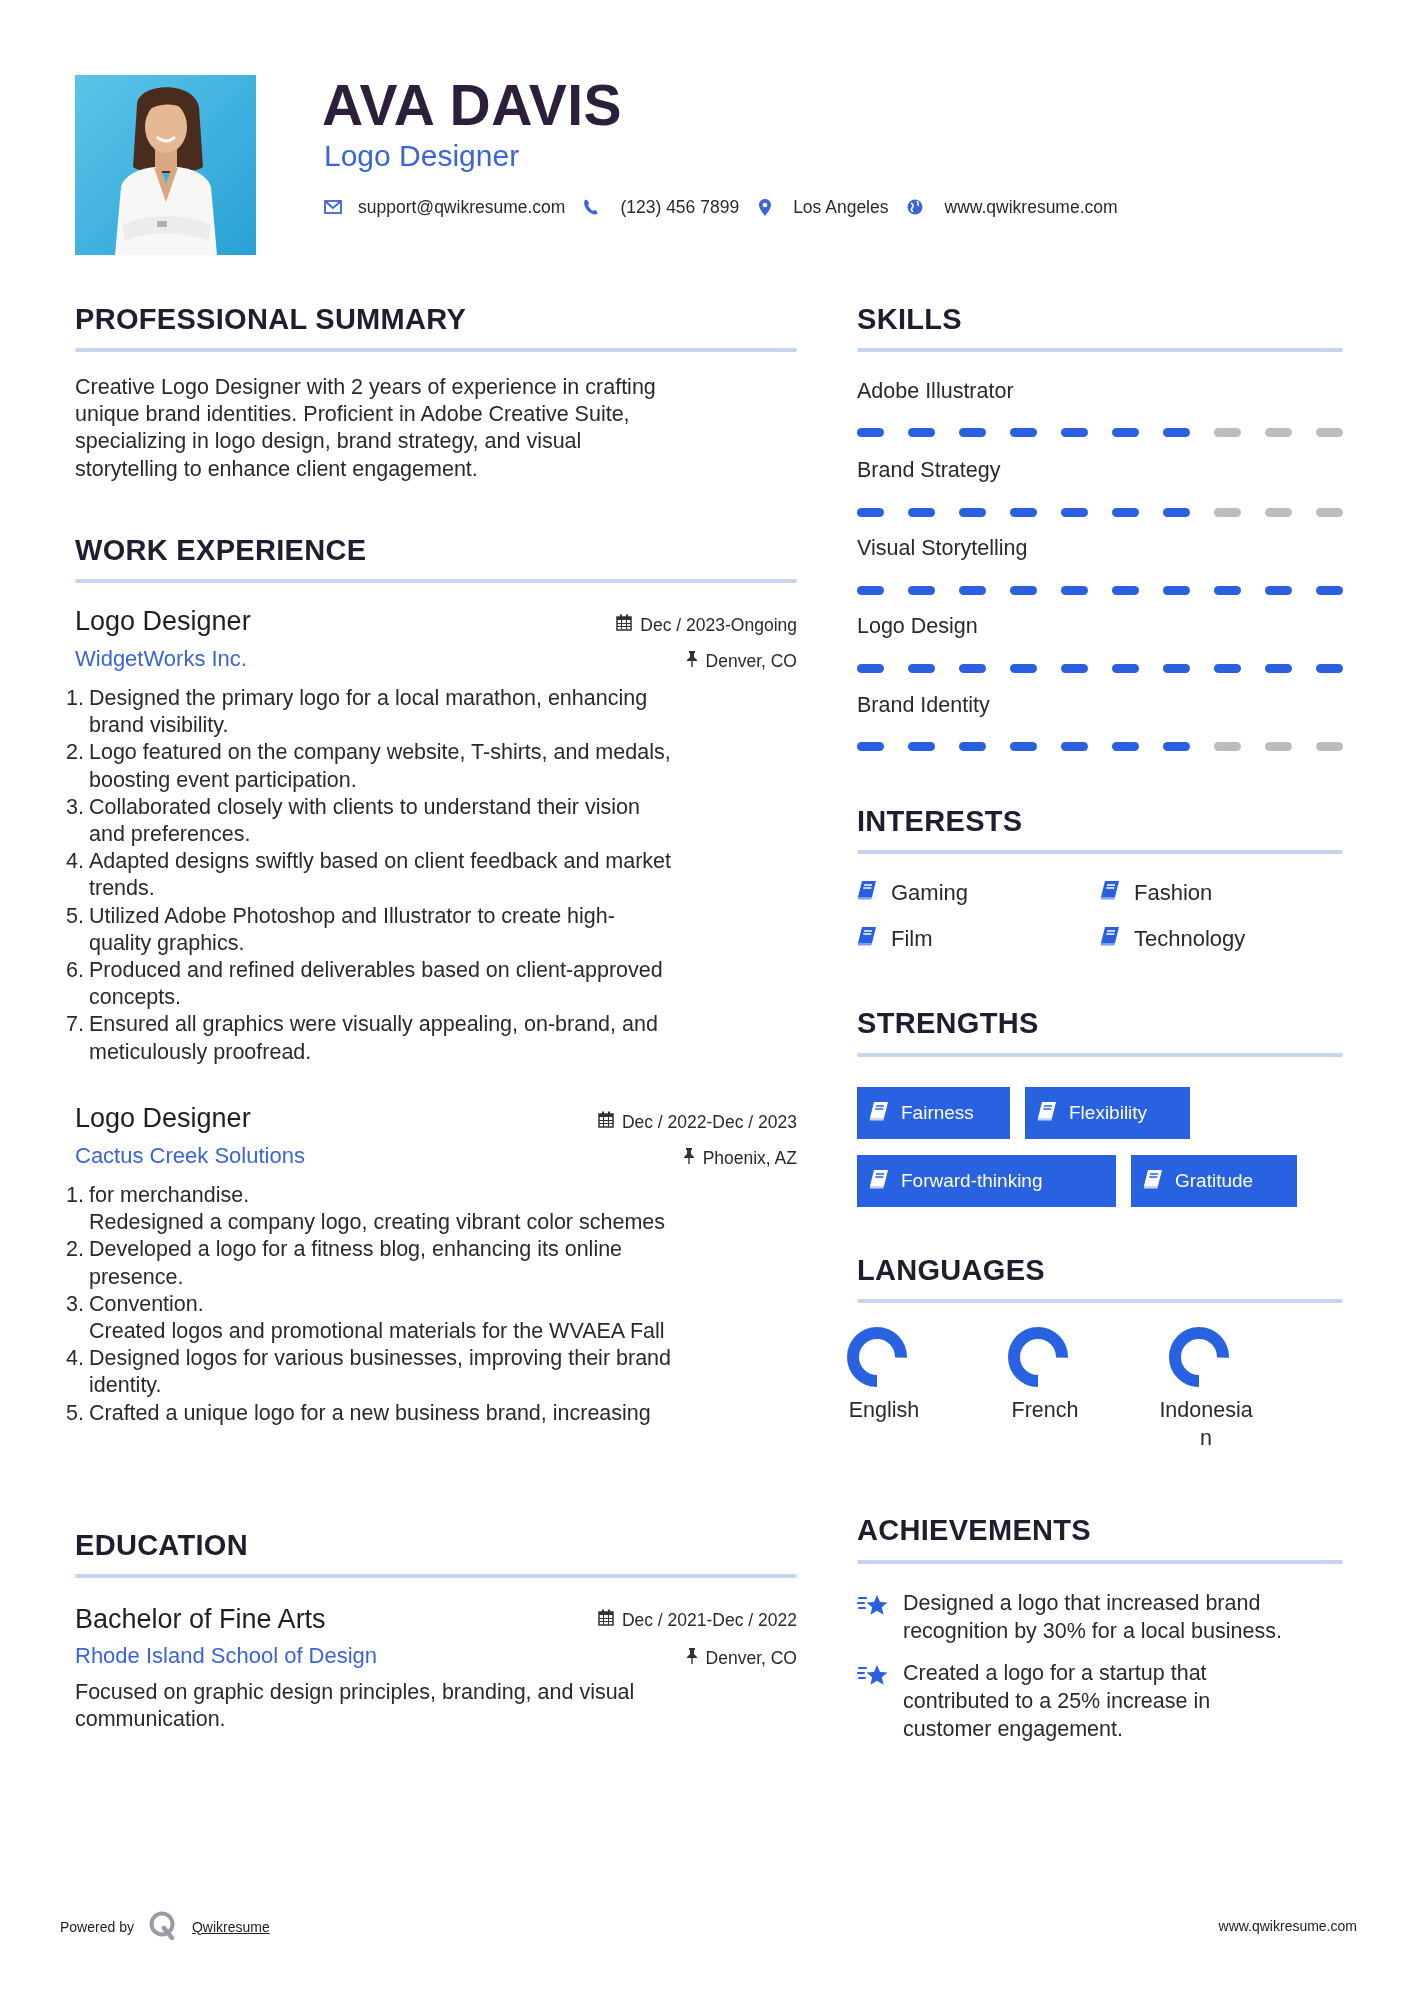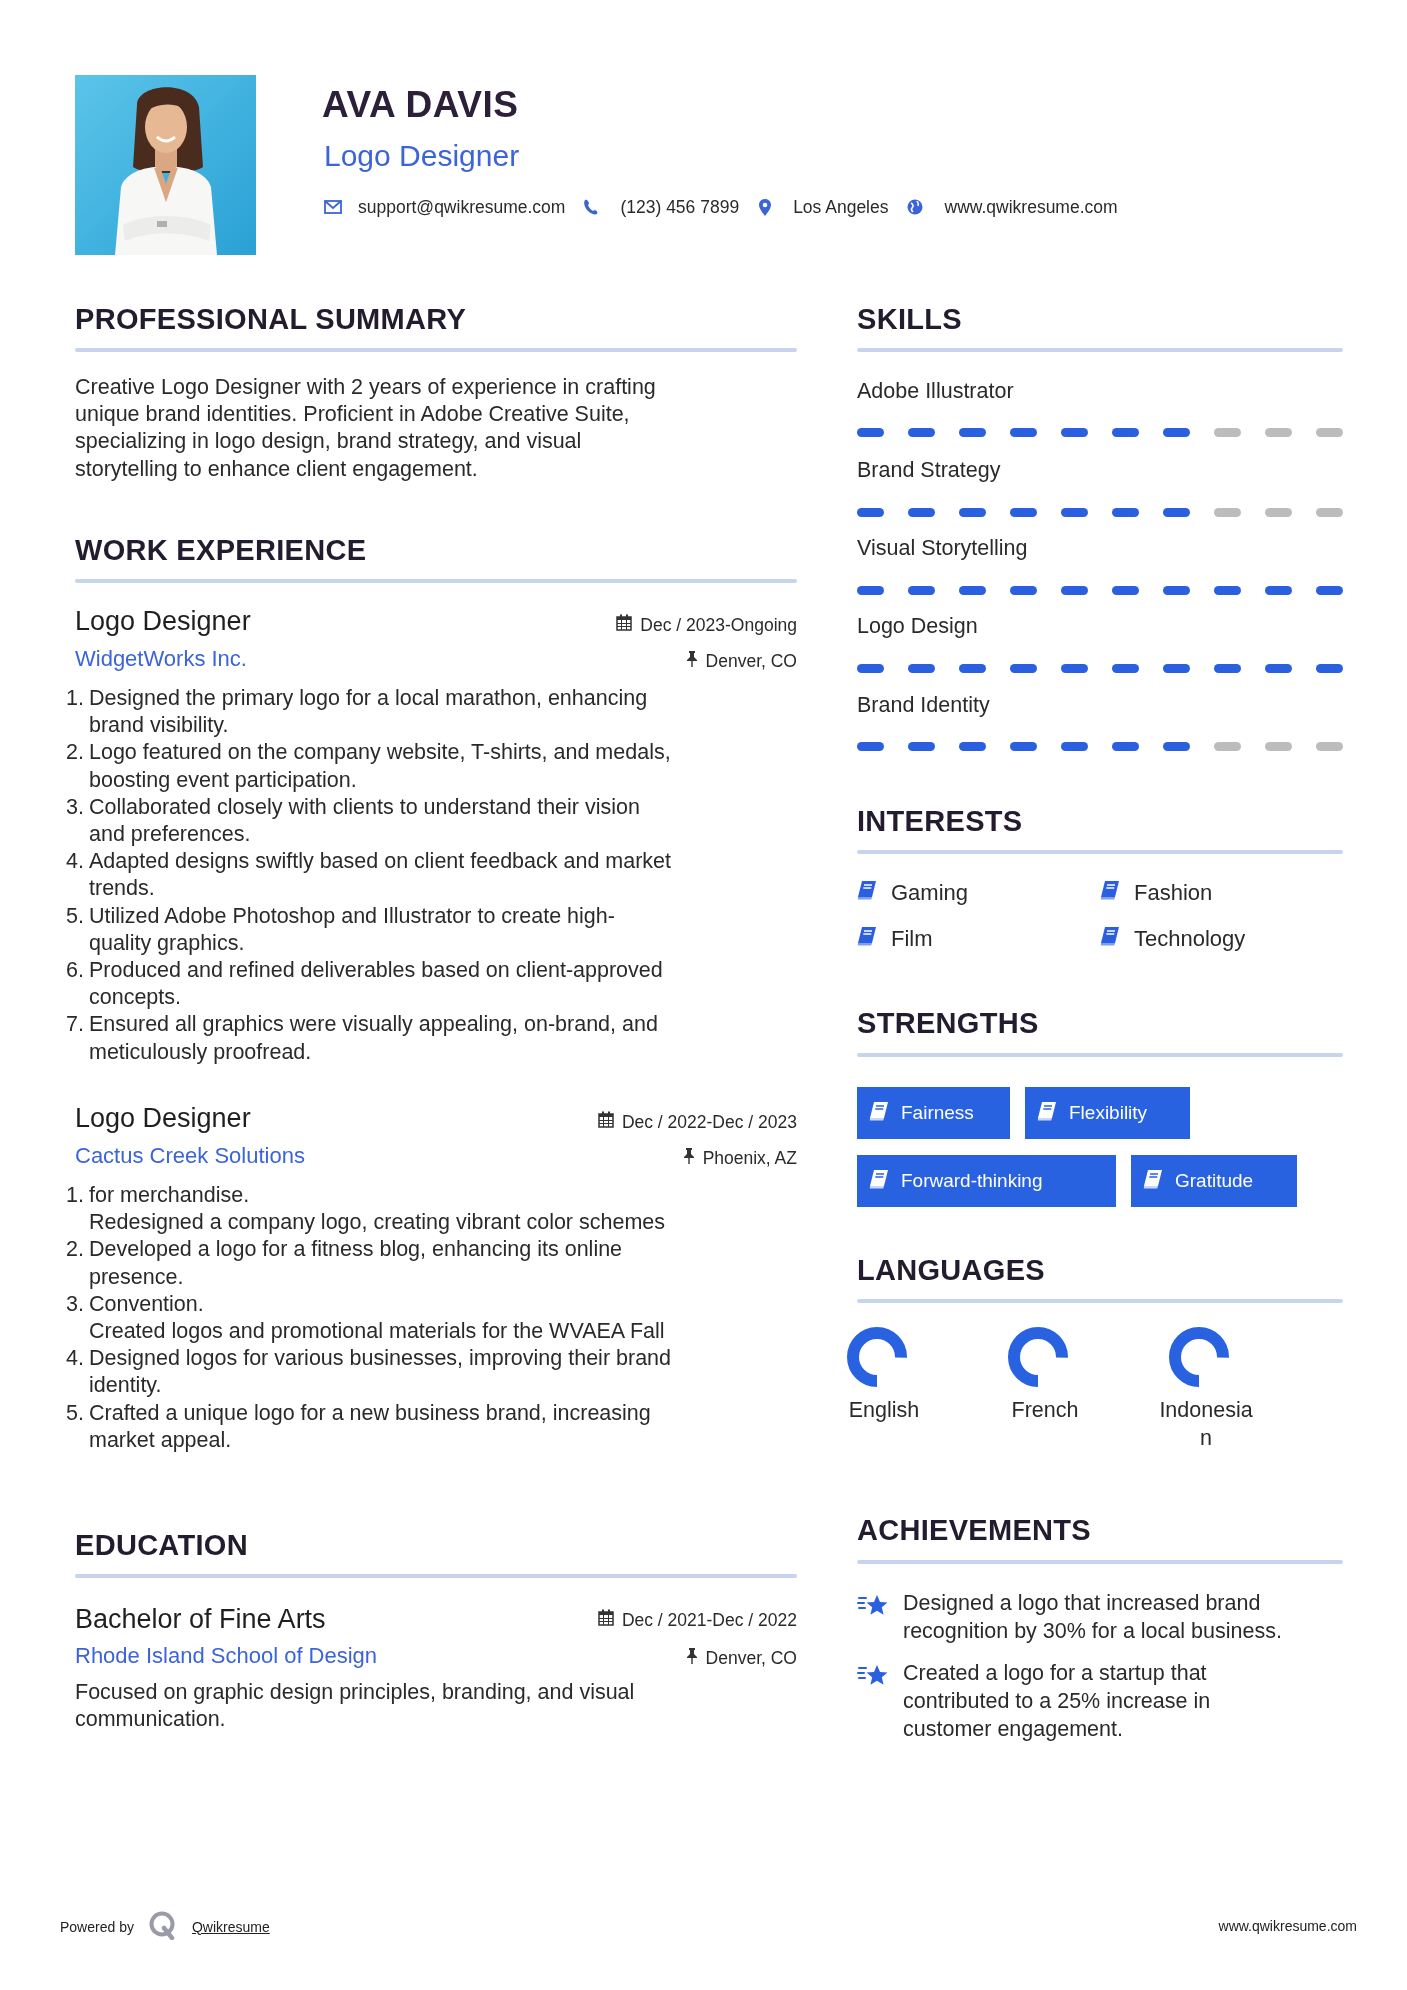--- a/index.html
+++ b/index.html
@@ -1,21 +1,21 @@
 <!DOCTYPE html>
 <html><head>
 <meta charset="utf-8">
 <style>
   html, body { margin: 0; padding: 0; background: #ffffff; }
   body { width: 1407px; height: 1990px; position: relative; overflow: hidden;
          font-family: "Liberation Sans", "DejaVu Sans", sans-serif; color: #2a2a2a; }
   .abs { position: absolute; }
   .photo { left: 75px; top: 75px; width: 181px; height: 180px; overflow: hidden;
            background: linear-gradient(135deg, #5cc4e8 0%, #3fb1df 55%, #2aa0d4 100%); }
-  .name { left: 322px; top: 70px; font-size: 37px; font-weight: 700; color: #2b1f3a; letter-spacing: 0.5px; line-height: 70px; white-space: nowrap; }
+  .name { left: 322px; top: 70px; font-size: 57px; font-weight: 700; color: #2b1f3a; letter-spacing: 0.5px; line-height: 70px; white-space: nowrap; }
   .role { left: 324px; top: 136px; font-size: 30px; color: #3b64d8; line-height: 40px; white-space: nowrap; }
   .contact { top: 194px; height: 26px; display: flex; align-items: center; font-size: 17.5px; color: #2a2a2a; white-space: nowrap; }
   .contact svg { display: block; }
   .sec-title { font-size: 29px; font-weight: 700; color: #231c2e; letter-spacing: 0.3px; line-height: 36px; white-space: nowrap; }
   .divider { height: 4px; background: #c8d4ee; border-radius: 2px; }
   .body-text { font-size: 21.5px; line-height: 27.2px; color: #2a2a2a; }
   .job-title { font-size: 27px; line-height: 34px; color: #1f1f1f; white-space: nowrap; }
   .company { font-size: 22px; line-height: 30px; color: #3b64d8; white-space: nowrap; }
   .meta { font-size: 17.5px; line-height: 24px; color: #2a2a2a; white-space: nowrap; display: flex; align-items: center; justify-content: flex-end; gap: 8px; }
   ol.bullets { margin: 0; padding: 0; list-style: none; }
@@ -204,21 +204,20 @@
       <div>Created logos and promotional materials for the WVAEA Fall</div>
     </li>
   <li>
       <span class="num">4.</span>
       <div>Designed logos for various businesses, improving their brand</div>
       <div>identity.</div>
     </li>
   <li>
       <span class="num">5.</span>
       <div>Crafted a unique logo for a new business brand, increasing</div>
-      <div>market appeal.</div>
     </li>
 </ol>
 
 <div class="abs sec-title" style="left:75px; top:1527px;">EDUCATION</div>
 <div class="abs divider" style="left:75px; top:1574px; width:722px;"></div>
 <div class="abs job-title" style="left:75px; top:1602px;">Bachelor of Fine Arts</div>
 <div class="abs meta" style="right:610px; top:1608px;">
   <span>
     <svg width="16" height="17" viewBox="0 0 16 17">
         <rect x="1" y="3" width="14" height="13" fill="none" stroke="#333" stroke-width="1.5"></rect>

